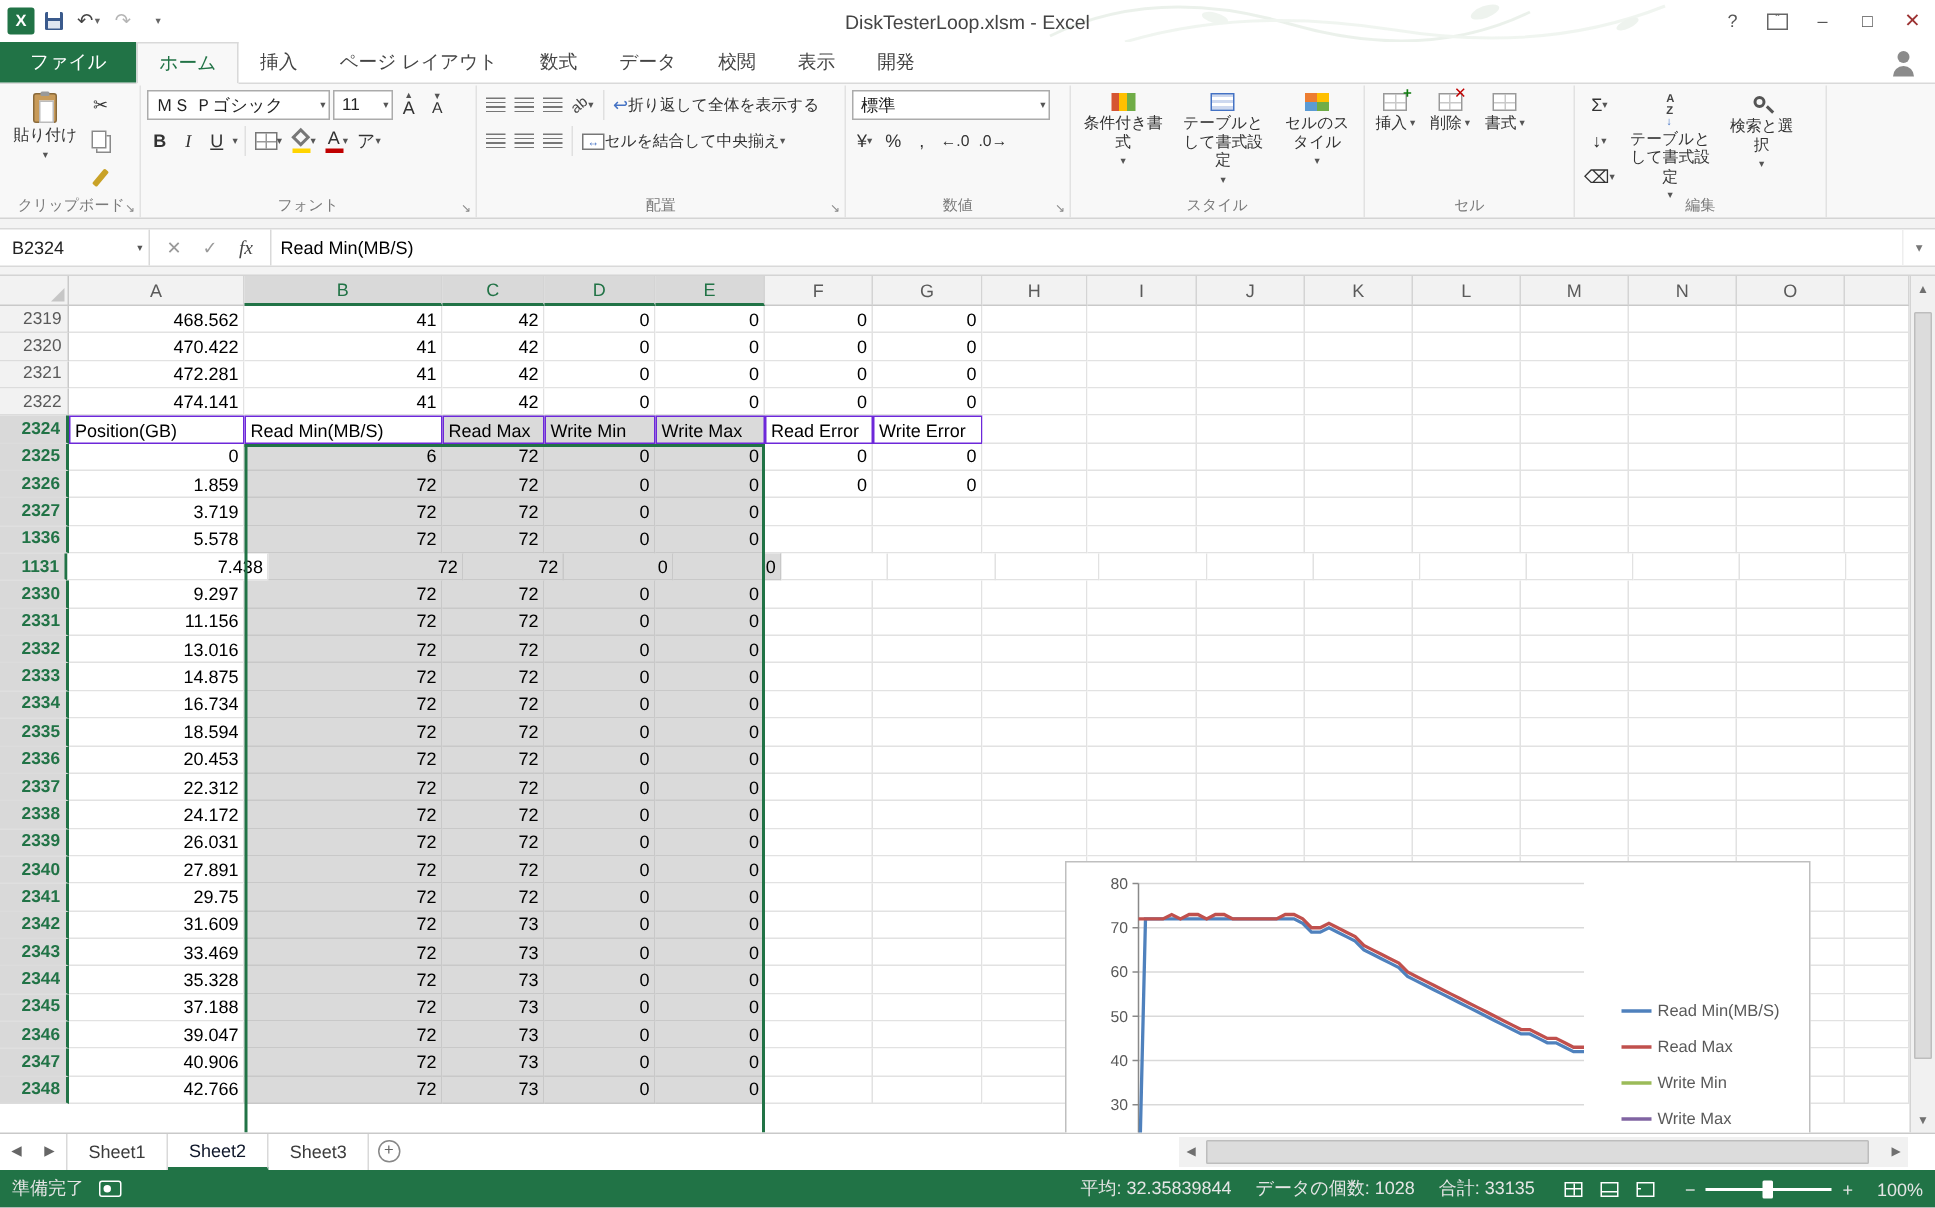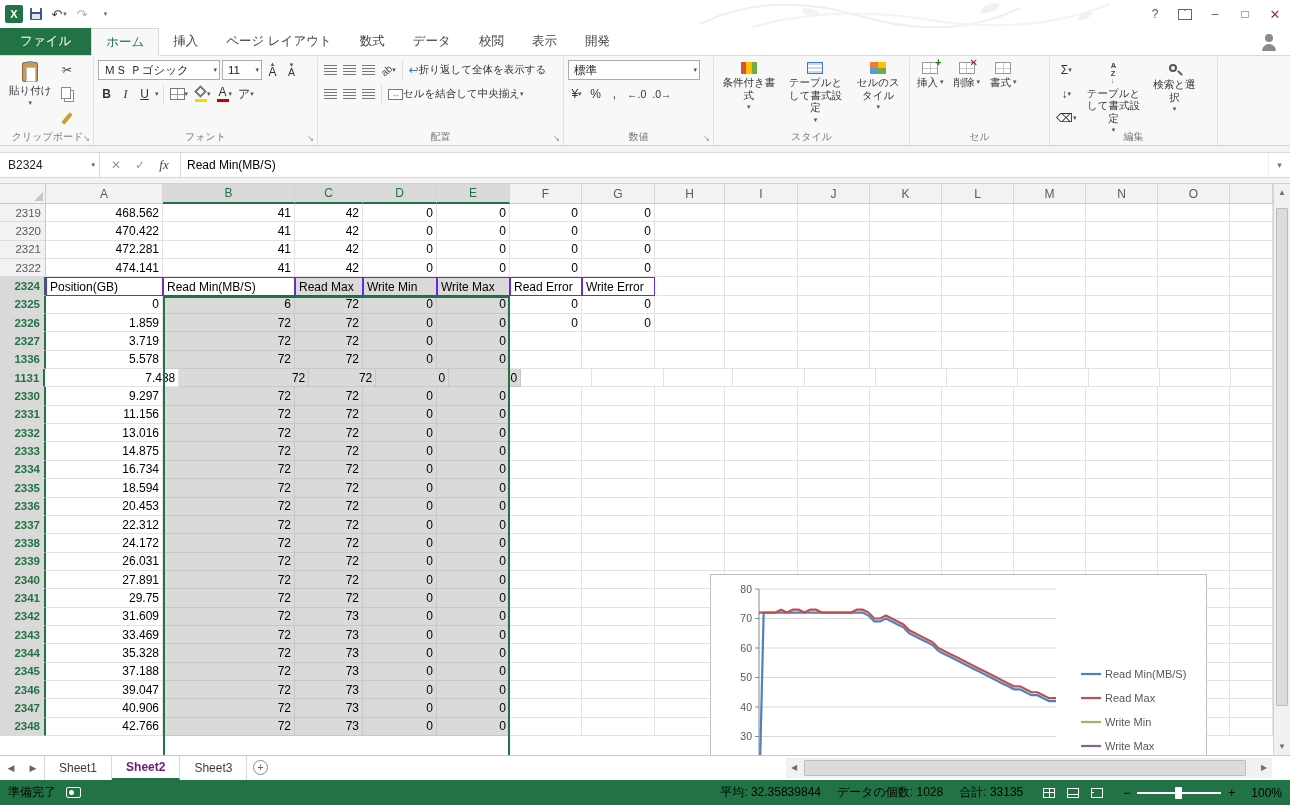--- a/index.html
+++ b/index.html
@@ -117,30 +117,30 @@
   
   .vscroll{position:absolute;right:0;top:184px;width:17px;height:570.5px;background:#f1f1f1;border-left:1px solid #d4d4d4}
   .varrow{position:absolute;left:0;width:16px;height:16px;display:flex;align-items:center;justify-content:center;font-size:8px;color:#707070}
   .vthumb{position:absolute;left:2px;width:12px;background:#dcdcdc;border:1px solid #bdbdbd;border-radius:1px}
 
   
   .sheetbar{position:absolute;top:754.5px;left:0;right:0;height:25.5px;background:#fff;border-top:1px solid #c9c9c9;display:flex;align-items:stretch}
   .snav{width:22px;display:flex;align-items:center;justify-content:center;color:#666;font-size:9px}
   .stab{padding:0 14px;display:flex;align-items:center;border-right:1px solid #d9d9d9;color:#3c3c3c;font-size:12px}
   .stab:first-of-type{border-left:1px solid #d9d9d9}
-  .stab.active{color:#701a75;font-weight:bold;border-bottom:2px solid #217346;background:#fff}
+  .stab.active{color:#0f172a;font-weight:normal;border-bottom:2px solid #217346;background:#fff}
   .addsheet{width:26px;display:flex;align-items:center;justify-content:center}
   .pluscircle{width:15px;height:15px;border:1px solid #888;border-radius:50%;display:flex;align-items:center;justify-content:center;font-size:11px;color:#666;line-height:1}
   .hscroll{position:absolute;left:786px;right:18px;top:2px;bottom:2px;background:#f1f1f1;display:flex;align-items:center}
   .harrow{width:16px;height:100%;display:flex;align-items:center;justify-content:center;color:#707070;font-size:8px}
   .htrack{flex:1;position:relative;height:100%}
   .hthumb{position:absolute;left:2px;right:10px;top:2px;bottom:2px;background:#dcdcdc;border:1px solid #bdbdbd;border-radius:1px}
 
   
-  .statusbar{position:absolute;left:0;right:0;bottom:0;height:25px;background:#217346;color:#000000;display:flex;align-items:center;font-size:12px;padding:0 8px;gap:10px}
+  .statusbar{position:absolute;left:0;right:0;bottom:0;height:25px;background:#217346;color:#e5e5e5;display:flex;align-items:center;font-size:12px;padding:0 8px;gap:10px}
   .macroic{width:15px;height:11px;border:1px solid #fff;border-radius:2px;position:relative}
   .macroic::after{content:"";position:absolute;left:2px;top:2px;width:5px;height:5px;border-radius:50%;background:#fff}
   .sbright{margin-left:auto;display:flex;align-items:center;gap:16px}
   .vb{width:20px;height:18px;display:flex;align-items:center;justify-content:center}
   .vico{width:12px;height:10px;border:1px solid #fff;position:relative}
   .vico.v1{background:linear-gradient(#fff,#fff) 50% 0/1px 100% no-repeat,linear-gradient(#fff,#fff) 0 50%/100% 1px no-repeat}
   .vico.v2{background:linear-gradient(#fff,#fff) 0 80%/100% 1px no-repeat}
   .vico.v3{background:linear-gradient(90deg,#fff 0 2px,transparent 2px 4px) 0 50%/100% 1px repeat-x}
   .zoomwrap{display:flex;align-items:center;gap:7px}
   .ztrack{width:84px;height:2px;background:#fff;position:relative}
@@ -169,20 +169,21 @@
           <span>↶</span>
           <span class="dd">▾</span>
         </span>
       <span class="qbtn disabled">
           <span>↷</span>
         </span>
       <span class="qbtn">
           <span class="dd">▾</span>
         </span>
     </div>
+    <div class="wtitle">DiskTesterLoop.xlsm - Excel</div>
     <div class="winbtns">
       <span class="winbtn">?</span>
       <span class="winbtn">
           <span class="ribopt">ˆ</span>
         </span>
       <span class="winbtn">–</span>
       <span class="winbtn">□</span>
       <span class="winbtn close">✕</span>
     </div>
   </div>

